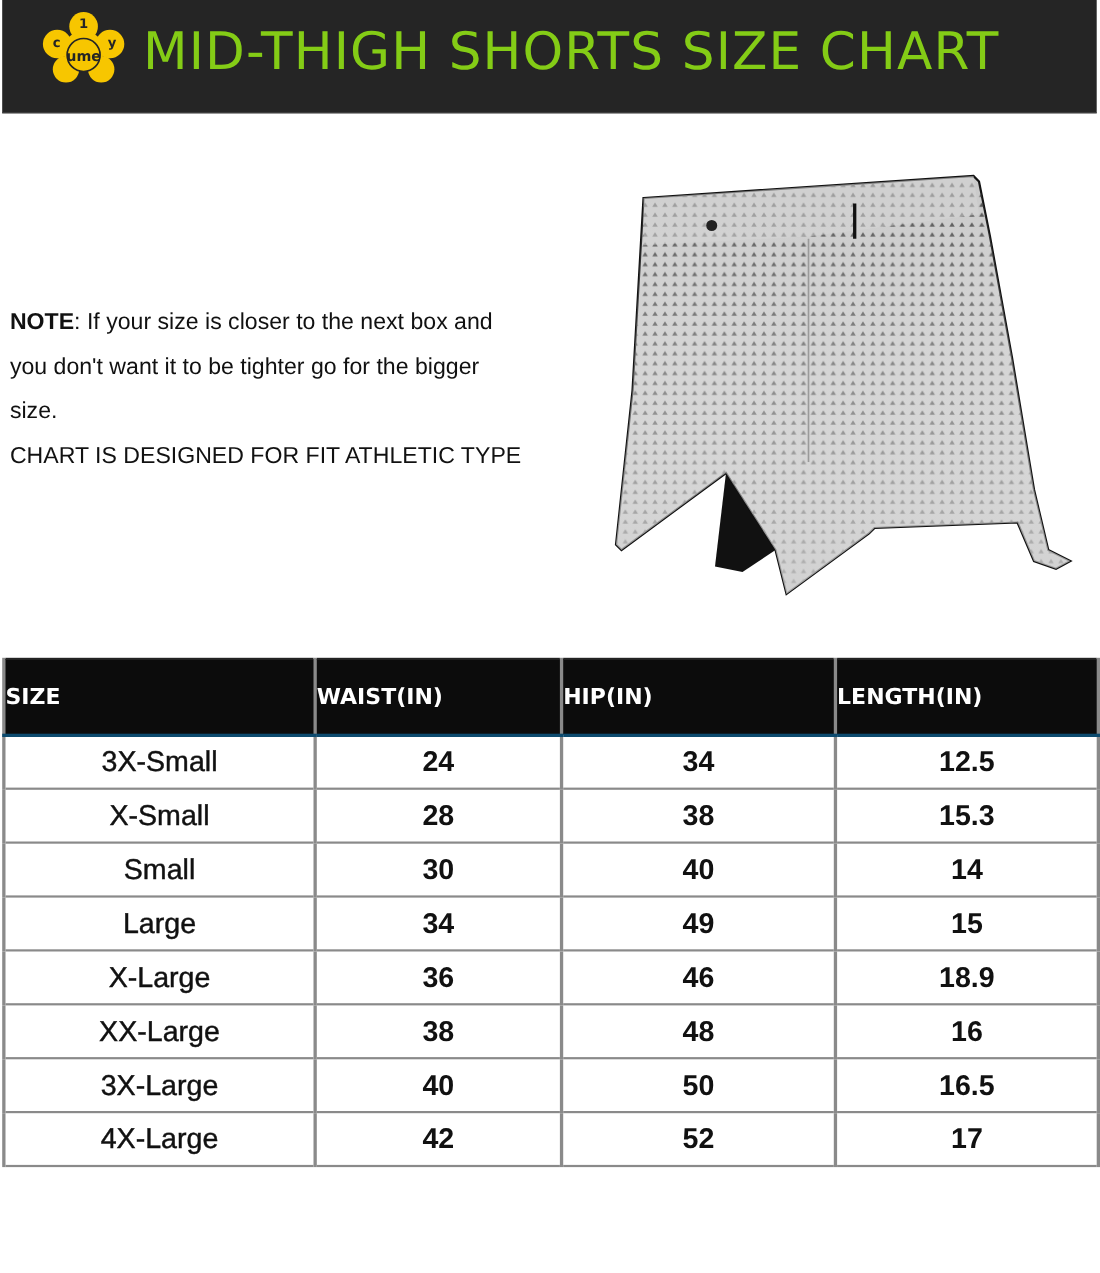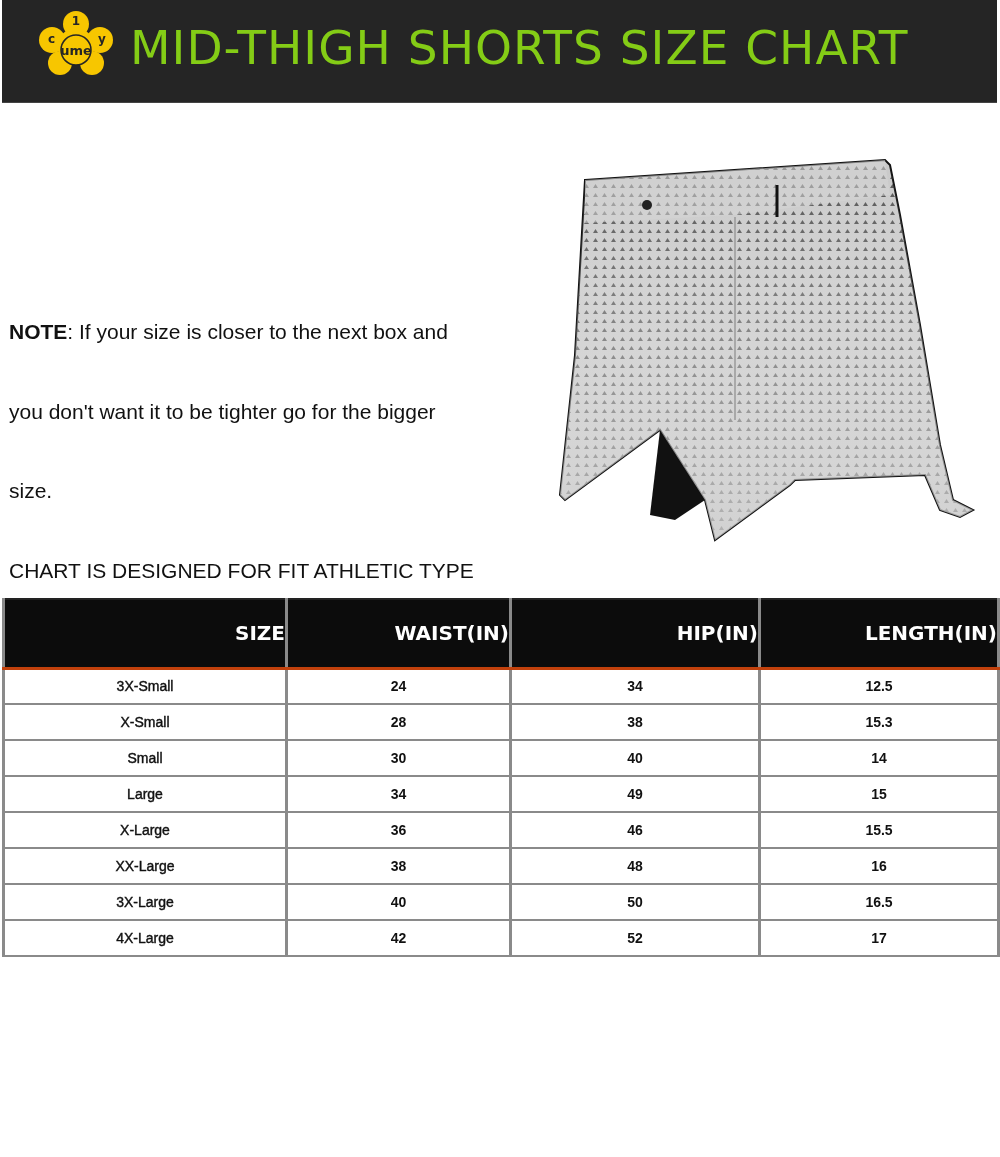--- a/index.html
+++ b/index.html
@@ -15,37 +15,37 @@
     position: absolute; left: 128px; top: 20px;
     font-family: "DejaVu Sans", sans-serif; font-size: 47px; letter-spacing: 1px;
     color: #84cc16; font-weight: normal; white-space: nowrap;
   }
 
   .note {
     position: absolute; left: 9px; top: 273px; width: 500px;
     font-size: 21px; line-height: 40.5px; color: #111;
   }
   .note b { font-weight: bold; }
-  .note-line { display: block; margin-top: 39px; }
+  .note-line { display: block; }
 
   .product { position: absolute; left: 555px; top: 155px; width: 425px; height: 395px; }
 
   .size-table {
     position: absolute; left: 2px; top: 598px; width: 995px;
     border-collapse: collapse; table-layout: fixed;
     border: 2px solid #222;
   }
   .size-table th {
     background: #0c0c0c; color: #fff; height: 69px;
     font-family: "DejaVu Sans", sans-serif; font-weight: bold; font-size: 20px;
-    text-align: right; border-left: 3px solid #8a8a8a; border-right: 3px solid #8a8a8a;
-    border-bottom: 3px solid #c2410c;
+    text-align: left; border-left: 3px solid #8a8a8a; border-right: 3px solid #8a8a8a;
+    border-bottom: 3px solid #0c4a6e;
   }
   .size-table td {
-    height: 36px; text-align: center; font-size: 14px; font-weight: bold; color: #111;
+    height: 49px; text-align: center; font-size: 26px; font-weight: bold; color: #111;
     border: 2px solid #8a8a8a; border-left-width: 3px; border-right-width: 3px;
   }
   .size-table td.size-cell { font-weight: normal; -webkit-text-stroke: 0.4px #111; }
   col.c1 { width: 283px; } col.c2 { width: 224px; } col.c3 { width: 249px; } col.c4 { width: 239px; }
 </style>
 </head>
 <body>
 
 <div class="banner">
   <svg class="logo" viewBox="0 0 80 66">
@@ -133,21 +133,21 @@
       <tr>
         <td class="size-cell">Large</td>
         <td class="waist-cell">34</td>
         <td class="hip-cell">49</td>
         <td class="length-cell">15</td>
       </tr>
       <tr>
         <td class="size-cell">X-Large</td>
         <td class="waist-cell">36</td>
         <td class="hip-cell">46</td>
-        <td class="length-cell">15.5</td>
+        <td class="length-cell">18.9</td>
       </tr>
       <tr>
         <td class="size-cell">XX-Large</td>
         <td class="waist-cell">38</td>
         <td class="hip-cell">48</td>
         <td class="length-cell">16</td>
       </tr>
       <tr>
         <td class="size-cell">3X-Large</td>
         <td class="waist-cell">40</td>

